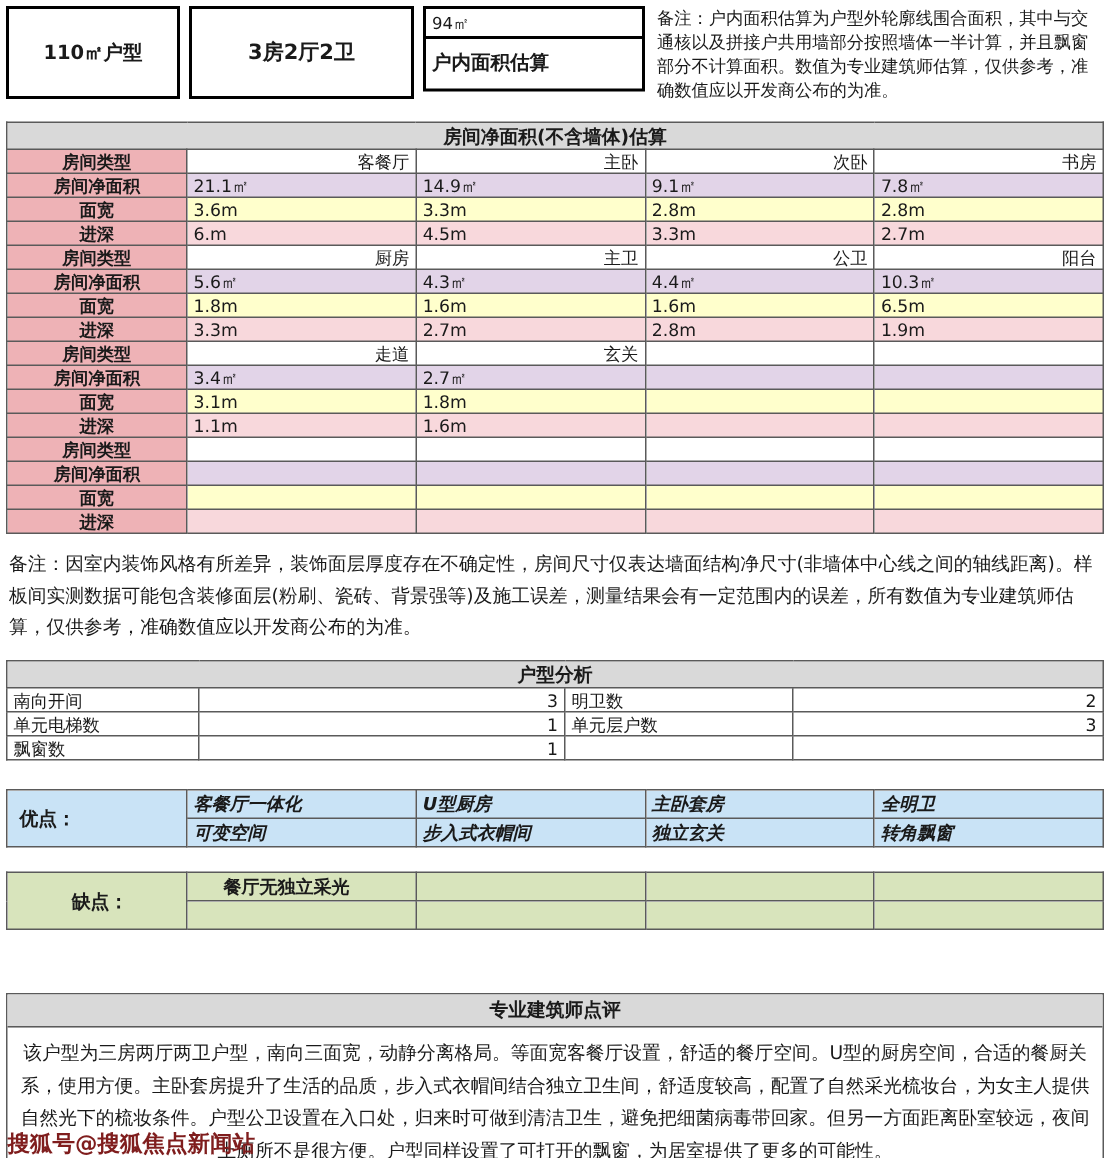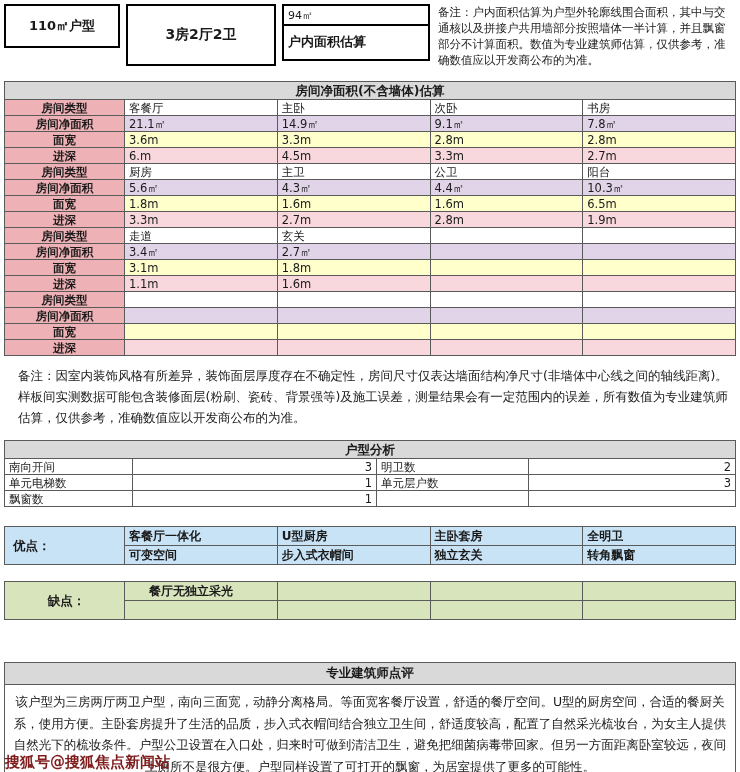--- a/index.html
+++ b/index.html
@@ -7,48 +7,48 @@
   body {
     width:740px; height:772px; position:relative; overflow:hidden;
     background:#ffffff; color:#1a1a1a;
     font-family:"DejaVu Sans","Liberation Sans",sans-serif;
   }
   .page { padding:4px 4px 0 4px; }
 
   
   .top { display:flex; align-items:flex-start; gap:6px; margin-bottom:13px; }
   .box { border:2px solid #000; background:#fff; }
-  .box1 { width:116px; height:44px; display:flex; align-items:center; justify-content:center; font-size:13px; font-weight:bold; }
+  .box1 { width:116px; height:62px; display:flex; align-items:center; justify-content:center; font-size:13px; font-weight:bold; }
   .box2 { width:150px; height:62px; display:flex; align-items:center; justify-content:center; font-size:14px; font-weight:bold; }
   .box3 { width:148px; }
   .box3-top { font-size:11px; padding:2px 4px; border-bottom:2px solid #000; height:20px; }
   .box3-bottom { font-size:13px; font-weight:bold; padding:7px 4px 8px 4px; }
   .top-note { flex:1; font-size:11.5px; line-height:16px; padding:0 2px; }
 
   
   table { border-collapse:collapse; table-layout:fixed; width:732px; }
   td { border:1px solid #5a5a5a; font-size:11.5px; line-height:14px; height:16px; padding:0 4px; overflow:hidden; white-space:nowrap; }
   .hdr { background:#d9d9d9; text-align:center; font-weight:bold; font-size:12.5px; height:18px; }
 
   
   .lbl     { background:#eeb2b6; text-align:center; font-weight:bold; }
-  .c-type  { background:#ffffff; }
+  .c-type  { background:#ffffff;text-align:right; }
   .c-area  { background:#e2d4e8; }
   .c-width { background:#ffffcc; }
   .c-depth { background:#f8d8dc; }
 
-  .note { font-size:12.5px; line-height:21px; margin:9px 2px 12px 14px; }
+  .note { font-size:12.5px; line-height:21px; margin:9px 2px 12px 2px; }
 
   
   .a-val { text-align:right; }
 
   
   .pros  { margin-top:3px; }
   .p-lbl { background:#c9e3f6; font-weight:bold; font-size:12.5px; padding-left:8px; }
-  .p-cell{ background:#c9e3f6; font-weight:bold; font-size:12px; height:19px; }
+  .p-cell{ background:#c9e3f6; font-weight:bold; font-size:12px; height:19px;font-style:italic; }
   .k-lbl { background:#d8e4bc; font-weight:bold; font-size:12.5px; padding-left:8px;text-align:center; }
   .k-cell{ background:#d8e4bc; font-weight:bold; font-size:12px; height:19px;padding-left:24px; }
   .gap14 { height:14px; }
   .gap16 { height:16px; }
 
   
   .review { border:1px solid #5a5a5a; width:732px;margin-top:28px; }
   .review-title { background:#d9d9d9; text-align:center; font-weight:bold; font-size:12.5px; border-bottom:1px solid #5a5a5a; padding:2px 0; }
   .review-text { padding:6px 8px 10px 8px; font-size:12.5px; line-height:21.5px; text-align:center; }
 

